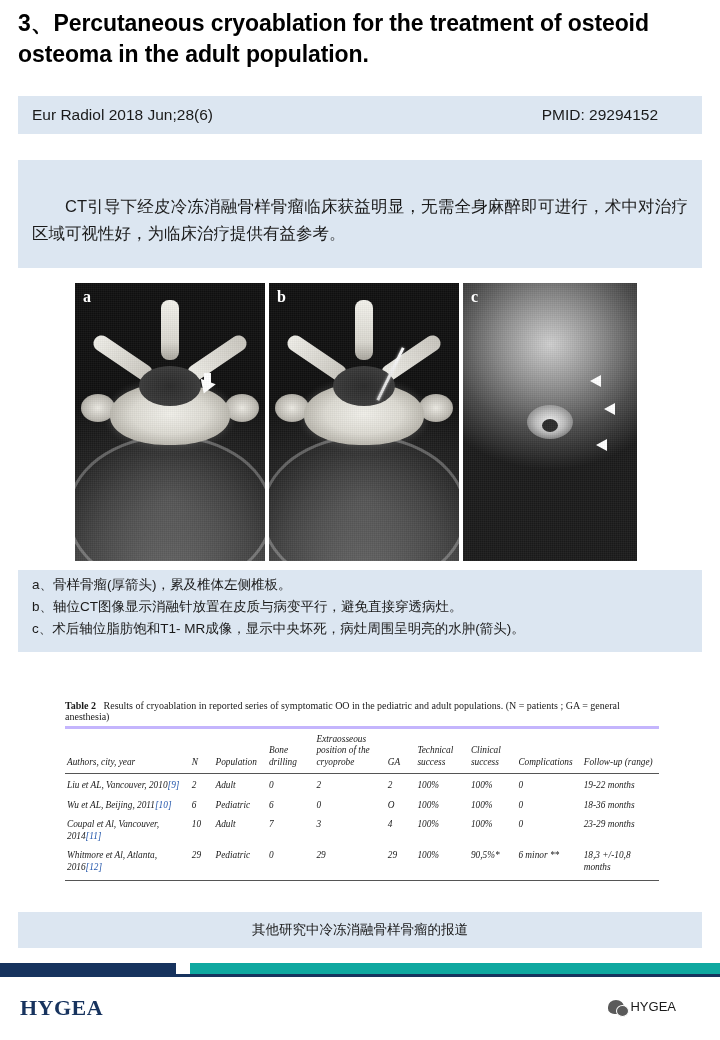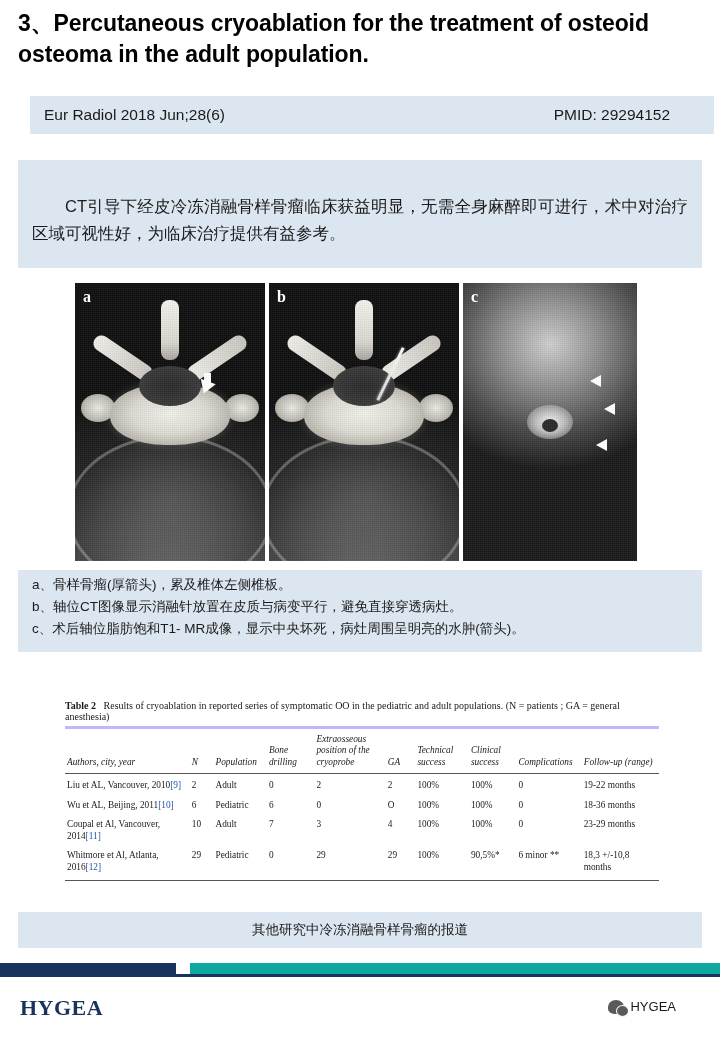--- a/index.html
+++ b/index.html
@@ -41,21 +41,20 @@
     position: absolute;
     left: 18px;
     top: 96px;
     width: 684px;
     height: 38px;
     background: #dce6f1;
     box-sizing: border-box;
     display: flex;
     align-items: center;
     padding: 0 14px;
-    margin-left: 12px;
   }
   .citation-journal {
     font-size: 15.5px;
     color: #1a1a1a;
   }
   .citation-pmid {
     font-size: 15.5px;
     color: #1a1a1a;
     margin-left: auto;
     margin-right: 30px;
@@ -294,20 +293,21 @@
     padding: 5px 4px 5px 2px;
     border-top: 3px solid #c4b5fd;
     border-bottom: 1px solid #555;
     line-height: 1.22;
     font-style: italic;
   }
   .tbl tbody td {
     vertical-align: top;
     padding: 4px 4px 4px 2px;
     line-height: 1.25;
+    font-style: italic;
   }
   .tbl tbody tr:first-child td { padding-top: 6px; }
   .tbl tbody tr:last-child td { border-bottom: 1px solid #555; padding-bottom: 6px; }
   .lnk { color: #2255aa; }
 
   
   .bottom-caption {
     position: absolute;
     left: 18px;
     top: 912px;

